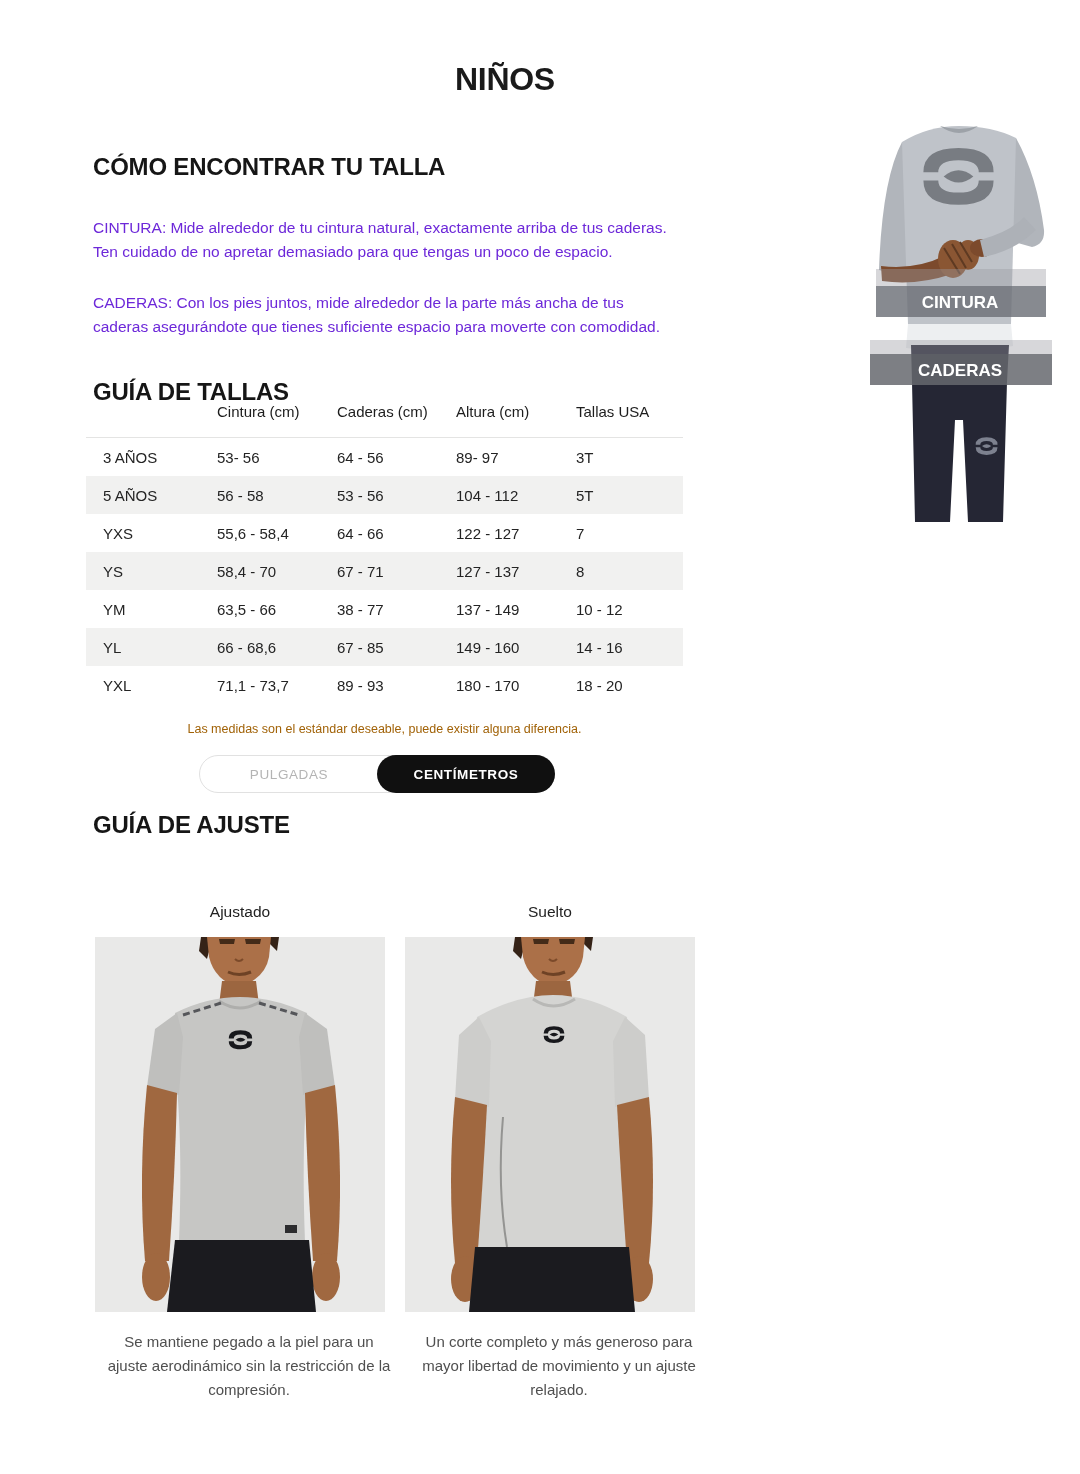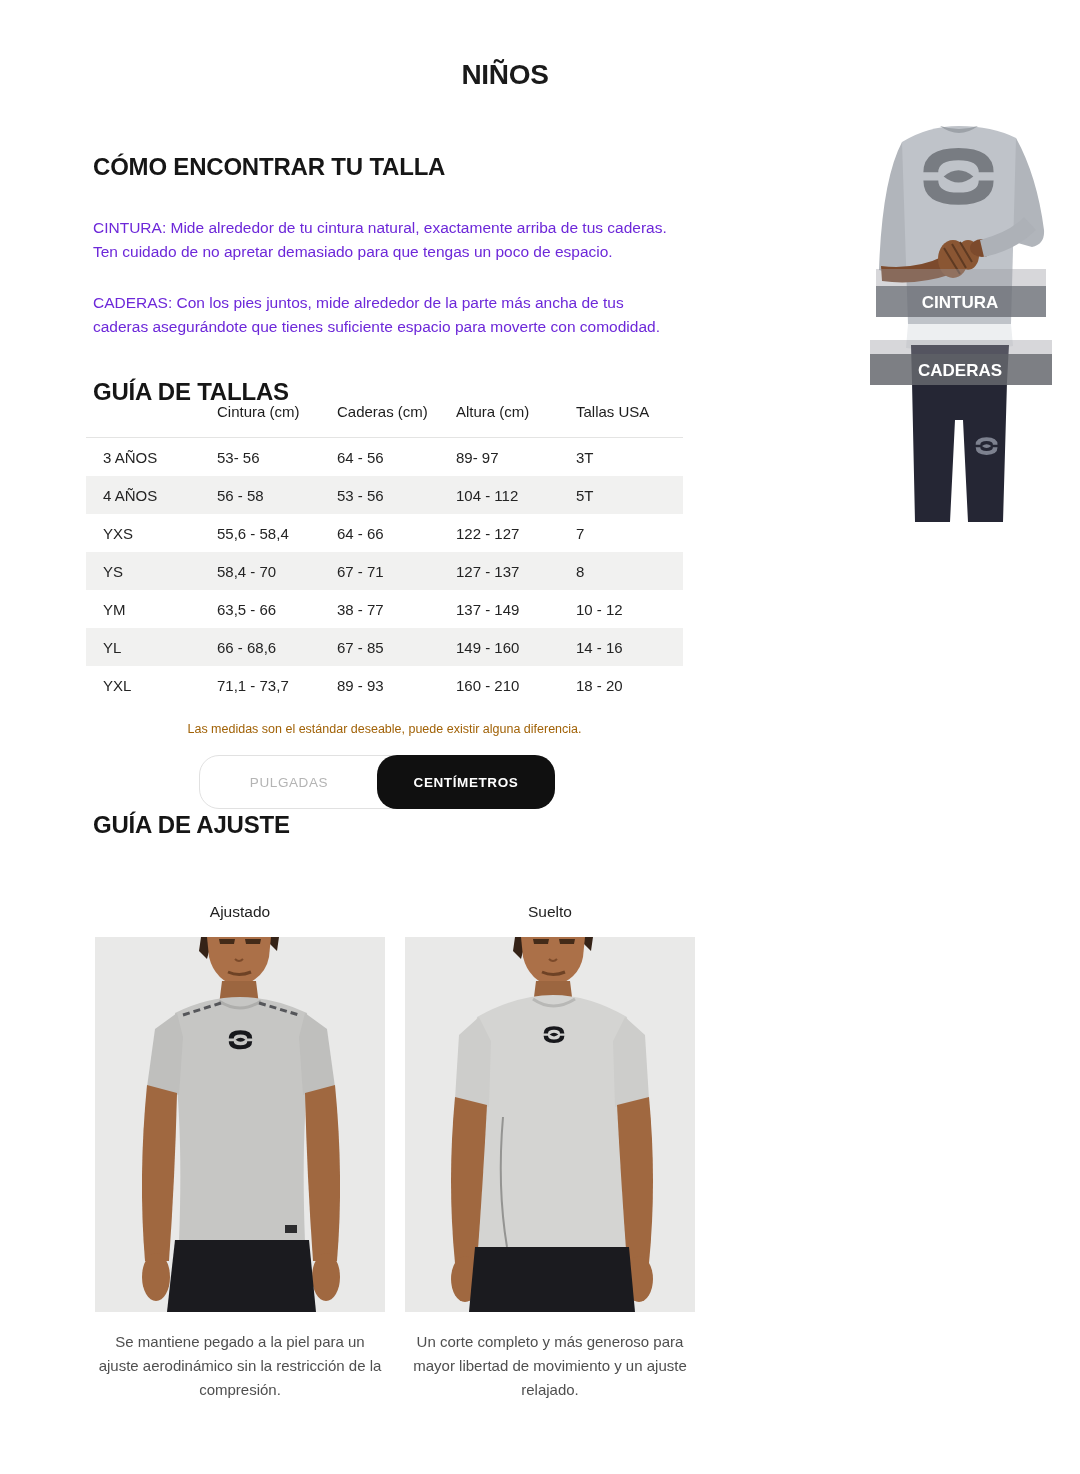--- a/index.html
+++ b/index.html
@@ -3,21 +3,21 @@
 <meta charset="utf-8">
 <style>
   html,body{margin:0;padding:0;background:#ffffff;}
   .page{
     position:relative;width:1080px;height:1474px;background:#ffffff;
     font-family:"Liberation Sans",sans-serif;color:#1d1d1d;overflow:hidden;
   }
   .abs{position:absolute;}
   .page-title{
     left:0;top:40px;width:1010px;text-align:center;
-    font-size:28px;font-weight:700;letter-spacing:-0.3px;color:#1a1a1a;
+    font-size:32px;font-weight:700;letter-spacing:-0.3px;color:#1a1a1a;
   }
   .sec-heading{
     font-size:24px;font-weight:700;letter-spacing:-0.2px;color:#161616;
   }
   .para{
     left:93px;width:578px;font-size:15.5px;line-height:24px;color:#6d28d9;margin-top:36px;
   }
   
   .size-table{
     left:86px;top:399px;width:597px;border-collapse:collapse;table-layout:fixed;
@@ -30,38 +30,38 @@
   .size-table td{height:38px;vertical-align:middle;padding:0;}
   .size-table td.lbl,.size-table th.lbl{padding-left:17px;}
   .size-table tbody tr:first-child td{border-top:1px solid #e4e4e3;}
   .size-table tbody tr:nth-child(even){background:#f1f1f0;}
   .table-note{
     left:86px;top:722px;width:597px;text-align:center;
     font-size:12.5px;color:#a16207;
   }
   
   .unit-toggle{
-    left:199px;top:755px;width:356px;height:54px;border:1px solid #e1e1e1;
+    left:199px;top:755px;width:356px;height:38px;border:1px solid #e1e1e1;
     border-radius:20px;background:#ffffff;box-sizing:border-box;
   }
   .unit-option{
     position:absolute;top:0;bottom:0;display:flex;align-items:center;justify-content:center;
     font-size:13.5px;letter-spacing:0.6px;cursor:pointer;border:none;background:transparent;
     font-family:"Liberation Sans",sans-serif;
   }
   .unit-option.inactive{left:0;width:178px;color:#b4b4b4;}
   .unit-option.active{
     left:177px;right:-1px;top:-1px;bottom:-1px;background:#101010;color:#ffffff;
     border-radius:20px;font-weight:700;
   }
   
   .fit-label{width:290px;text-align:center;font-size:15.5px;color:#222222;}
   .fit-photo{width:290px;height:375px;display:block;}
   .fit-caption{
-    width:292px;text-align:center;font-size:15px;line-height:24px;color:#4f4f4f;
+    width:292px;text-align:center;font-size:15px;line-height:24px;color:#4f4f4f;margin-left:9px;
   }
 </style>
 </head>
 <body>
 
 <div class="page">
 
   <h1 class="abs page-title">NIÑOS</h1>
 
   <h2 class="abs sec-heading" style="left:93px;top:133px;">CÓMO ENCONTRAR TU TALLA</h2>
@@ -130,21 +130,21 @@
     </thead>
     <tbody>
       <tr>
         <td class="lbl">3 AÑOS</td>
         <td>53- 56</td>
         <td>64 - 56</td>
         <td>89- 97</td>
         <td>3T</td>
       </tr>
       <tr>
-        <td class="lbl">4 AÑOS</td>
+        <td class="lbl">5 AÑOS</td>
         <td>56 - 58</td>
         <td>53 - 56</td>
         <td>104 - 112</td>
         <td>5T</td>
       </tr>
       <tr>
         <td class="lbl">YXS</td>
         <td>55,6 - 58,4</td>
         <td>64 - 66</td>
         <td>122 - 127</td>
@@ -168,21 +168,21 @@
         <td class="lbl">YL</td>
         <td>66 - 68,6</td>
         <td>67 - 85</td>
         <td>149 - 160</td>
         <td>14 - 16</td>
       </tr>
       <tr>
         <td class="lbl">YXL</td>
         <td>71,1 - 73,7</td>
         <td>89 - 93</td>
-        <td>160 - 210</td>
+        <td>180 - 170</td>
         <td>18 - 20</td>
       </tr>
     </tbody>
   </table>
 
   <div class="abs table-note">Las medidas son el estándar deseable, puede existir alguna diferencia.</div>
 
   <div class="abs unit-toggle">
     <button class="unit-option inactive">PULGADAS</button>
     <button class="unit-option active">CENTÍMETROS</button>

